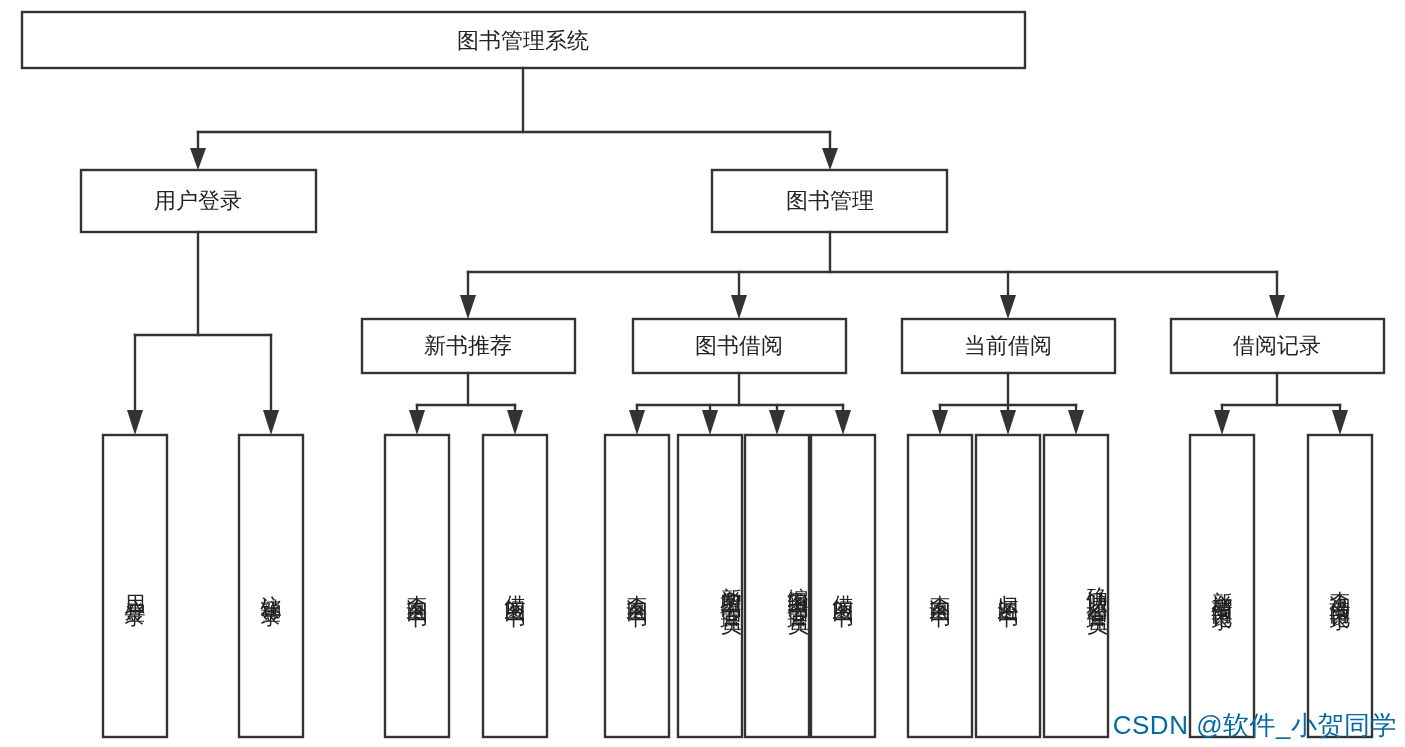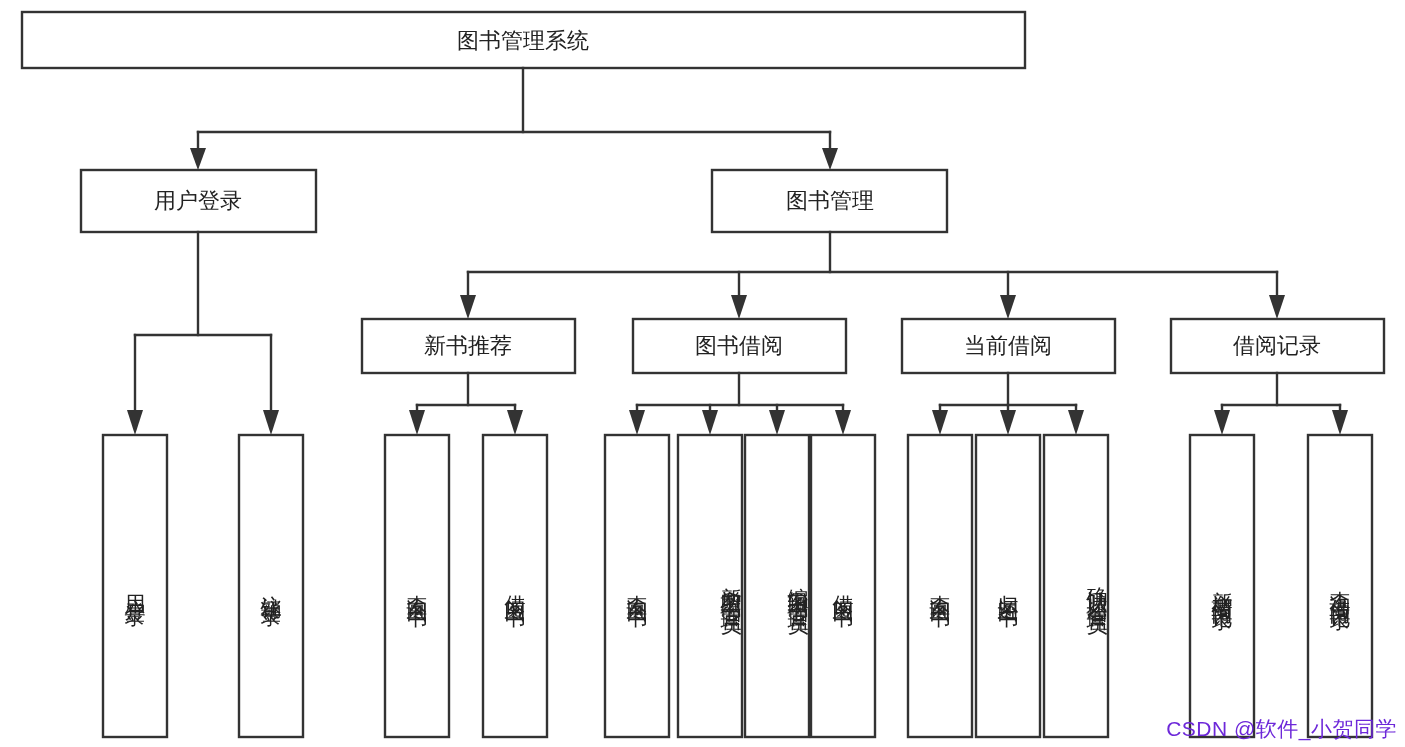--- a/index.html
+++ b/index.html
@@ -71,22 +71,22 @@
     align-items: flex-start;
     justify-content: center;
     padding-top: 4px;
     box-sizing: border-box;
   }
   .watermark {
     position: absolute;
     right: 8px;
     bottom: 4px;
     font-family: "Liberation Sans", "DejaVu Sans", sans-serif;
-    font-size: 21px;
-    color: #6d28d9;
+    font-size: 26px;
+    color: #0369a1;
     letter-spacing: 0.5px;
     white-space: nowrap;
     pointer-events: none;
   }
 </style>
 </head>
 <body>
 
 <div id="diagram-root">
 

